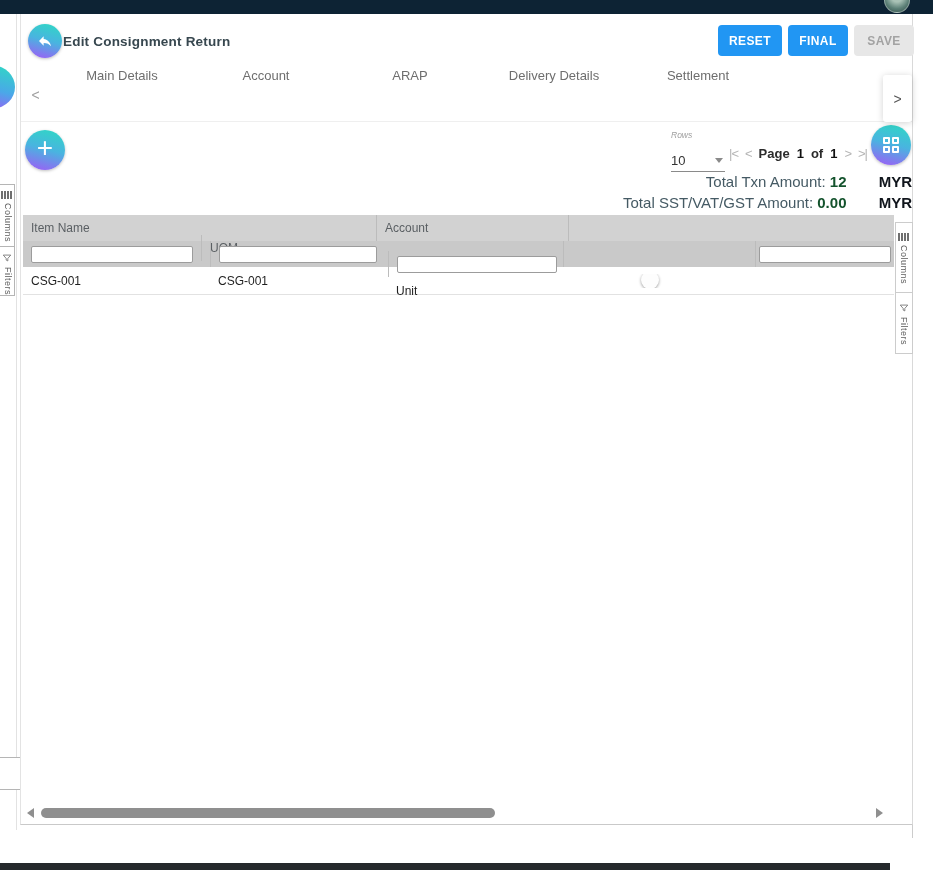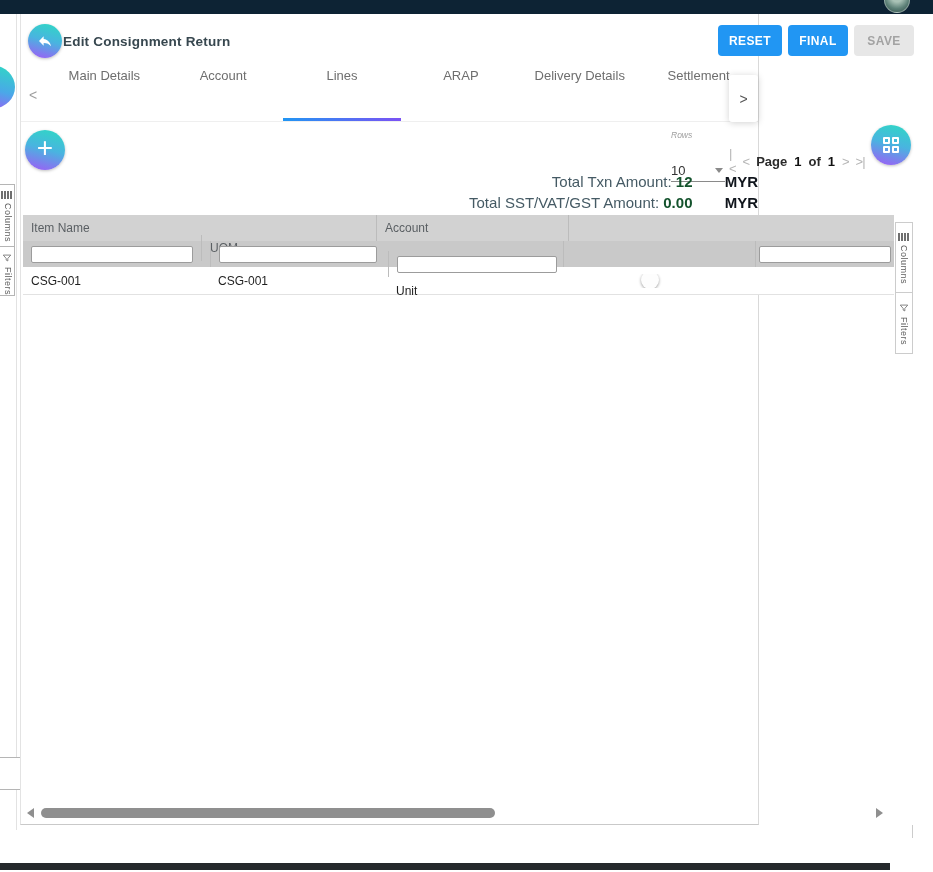--- a/index.html
+++ b/index.html
@@ -24,21 +24,21 @@
   .mini-sec { display:flex; flex-direction:column; align-items:flex-end; padding:6px 1px 4px 0; }
   .mini-sec + .mini-sec { border-top:1px solid #b5b5b5; }
   .bars-icon { width:11px; height:8px; margin-right:1px;
                background:repeating-linear-gradient(90deg,#6f6f6f 0 2px,transparent 2px 3px); }
   .v-label { writing-mode:vertical-rl; font-size:9px; color:#5e5e5e; letter-spacing:.5px; margin-top:4px; }
   .funnel-icon { width:10px; height:10px; margin-right:1px; }
   .mini-box { position:absolute; left:-10px; top:757px; width:47px; height:33px; background:#fff;
               border:1px solid #b5b5b5; }
 
   
-  .panel { position:absolute; left:20px; top:14px; width:739px; height:811px; background:#fff;
+  .panel { position:absolute; left:20px; top:14px; width:893px; height:811px; background:#fff;
            border-left:1px solid #e3e3e3; border-right:1px solid #d9d9d9; border-bottom:1px solid #c9c9c9; z-index:3; }
   .right-tick { position:absolute; left:912px; top:825px; width:1px; height:13px; background:#cccccc; z-index:3; }
   .bottom-bar { position:absolute; left:0; top:863px; width:890px; height:7px; background:#25292c; }
 
   
   .grad-btn { background:linear-gradient(195deg,#2ed9c3 0%,#49b4e0 48%,#a258f7 100%);
               border-radius:50%; display:flex; align-items:center; justify-content:center;
               box-shadow:0 1px 3px rgba(0,0,0,.25); cursor:pointer; border:none; }
   .back-btn { position:absolute; left:7px; top:10px; width:34px; height:34px; }
   .page-title { position:absolute; left:42px; top:20px; font-size:13.5px; font-weight:700; color:#37474f; letter-spacing:.2px; }
@@ -62,21 +62,21 @@
                display:flex; align-items:center; justify-content:center; font-size:14px; color:#555;
                box-shadow:0 1px 7px rgba(0,0,0,.18); border-radius:3px; cursor:pointer; z-index:2; }
 
   
   .toolbar { position:absolute; left:0; top:108px; width:100%; height:48px; }
   .add-btn { position:absolute; left:4px; top:8px; width:40px; height:40px; }
   .add-btn span { color:#fff; font-size:28px; font-weight:400; line-height:1; transform:translateY(-2px); }
   .rows-group { position:absolute; left:650px; top:8px; width:54px; cursor:pointer; }
   .rows-label { font-size:8.5px; color:#9e9e9e;font-style:italic; }
   .rows-value-row { display:flex; align-items:center; justify-content:space-between;
-                    border-bottom:1px solid #8a8a8a; padding:3px 2px 3px 0; margin-top:20px; }
+                    border-bottom:1px solid #8a8a8a; padding:3px 2px 3px 0; margin-top:10px; }
   .rows-value { font-size:13px; color:#333; }
   .caret-down { width:0; height:0; border-left:4px solid transparent; border-right:4px solid transparent;
                 border-top:5px solid #8a8a8a; }
   .pager { position:absolute; left:708px; top:24px; display:flex; align-items:center; gap:7px;
            font-size:13px; color:#2b2b2b; }
   .pager .nav { color:#b5b5b5; cursor:pointer; letter-spacing:-1px; }
   .pager .lbl { font-weight:600; }
   .pager .num { font-weight:800; color:#111; }
   .grid-btn { position:absolute; left:850px; top:3px; width:40px; height:40px; }
   .grid-icon { display:grid; grid-template-columns:7px 7px; grid-template-rows:7px 7px; gap:2px; }
@@ -161,23 +161,20 @@
   <button class="hdr-btn btn-save">SAVE</button>
 
   <div class="tabs-row">
     <div class="tabs-prev">&lt;</div>
     <div class="tab">
         <span>Main Details</span>
       </div>
     <div class="tab">
         <span>Account</span>
       </div>
-    <div class="tab active">
-        <span>Lines</span>
-      </div>
     <div class="tab">
         <span>ARAP</span>
       </div>
     <div class="tab">
         <span>Delivery Details</span>
       </div>
     <div class="tab">
         <span>Settlement</span>
       </div>
     <div class="tabs-next">&gt;</div>

